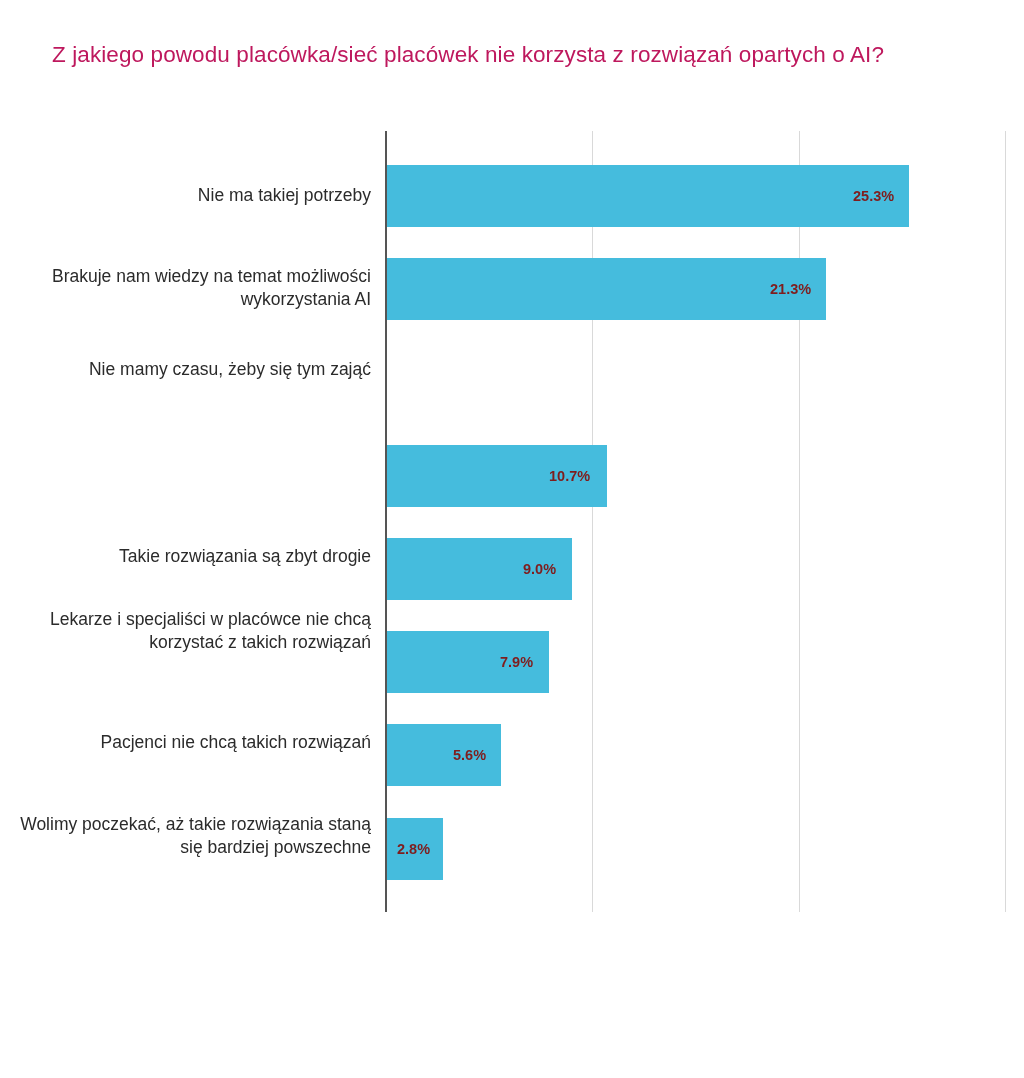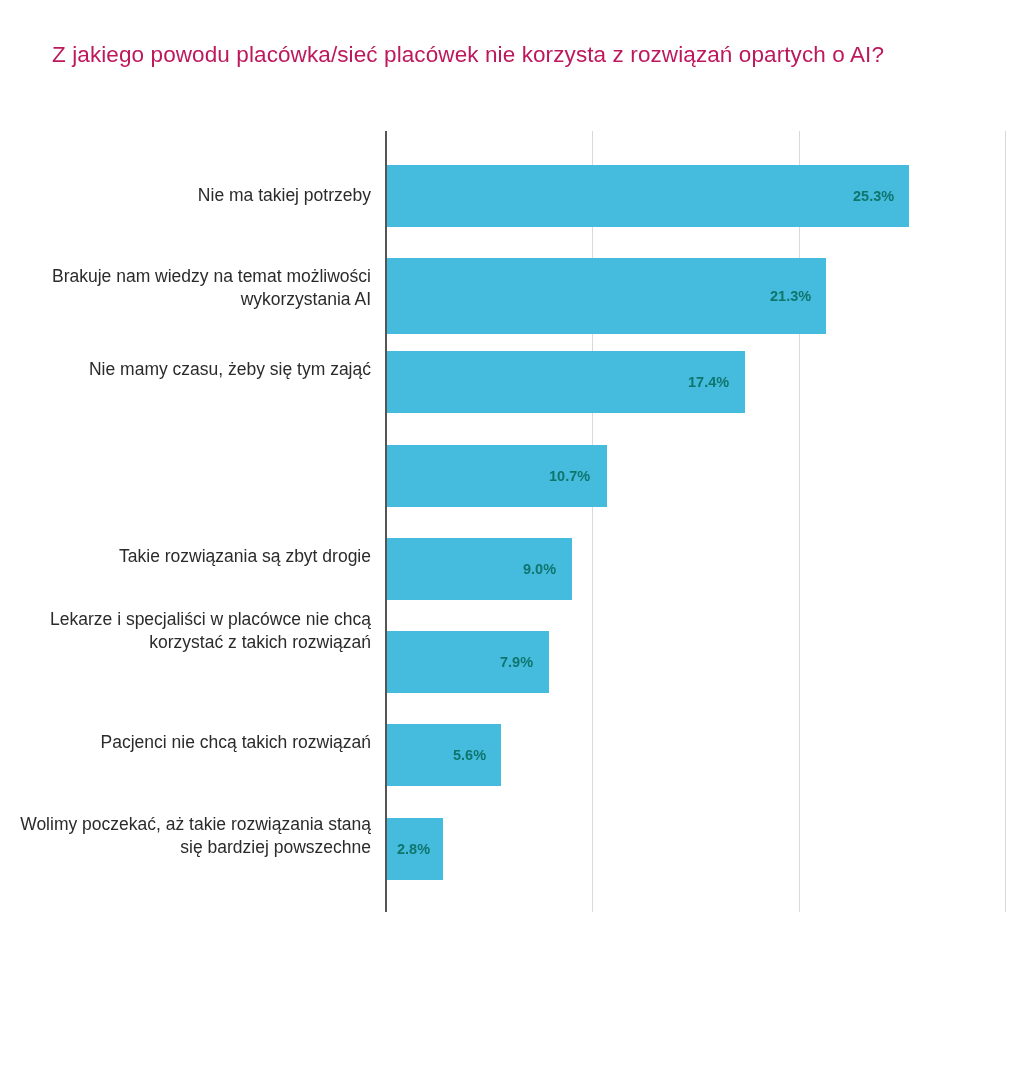--- a/index.html
+++ b/index.html
@@ -82,21 +82,21 @@
     height: 100%;
     background: #45bcdd;
   }
 
   .bar-value {
     position: absolute;
     top: 50%;
     transform: translateY(-50%);
     font-size: 14.5px;
     font-weight: bold;
-    color: #0f766e;
+    color: #7f1d1d;
     white-space: nowrap;
   }
 
   .cat-label {
     position: absolute;
     right: 1024px;
     text-align: right;
     font-size: 17.5px;
     line-height: 23px;
     color: #2b2b2b;
@@ -129,29 +129,25 @@
     <div class="gridline" style="left:414px;"></div>
     <div class="gridline" style="left:620px;"></div>
 
     <div class="bars">
 
       <div class="bar-row" style="top:34px;height:62px;">
         <div class="bar" style="width:524px;"></div>
         <div class="bar-value" style="left:468px;">25.3%</div>
       </div>
 
-      <div class="bar-row" style="top:127px;height:76px;">
+      <div class="bar-row" style="top:127px;height:62px;">
         <div class="bar" style="width:441px;"></div>
         <div class="bar-value" style="left:385px;">21.3%</div>
       </div>
 
-      <div class="bar-row" style="top:220px;height:62px;">
-        <div class="bar" style="width:360px;"></div>
-        <div class="bar-value" style="left:303px;">17.4%</div>
-      </div>
 
       <div class="bar-row" style="top:314px;height:62px;">
         <div class="bar" style="width:222px;"></div>
         <div class="bar-value" style="left:164px;">10.7%</div>
       </div>
 
       <div class="bar-row" style="top:407px;height:62px;">
         <div class="bar" style="width:187px;"></div>
         <div class="bar-value" style="left:138px;">9.0%</div>
       </div>

